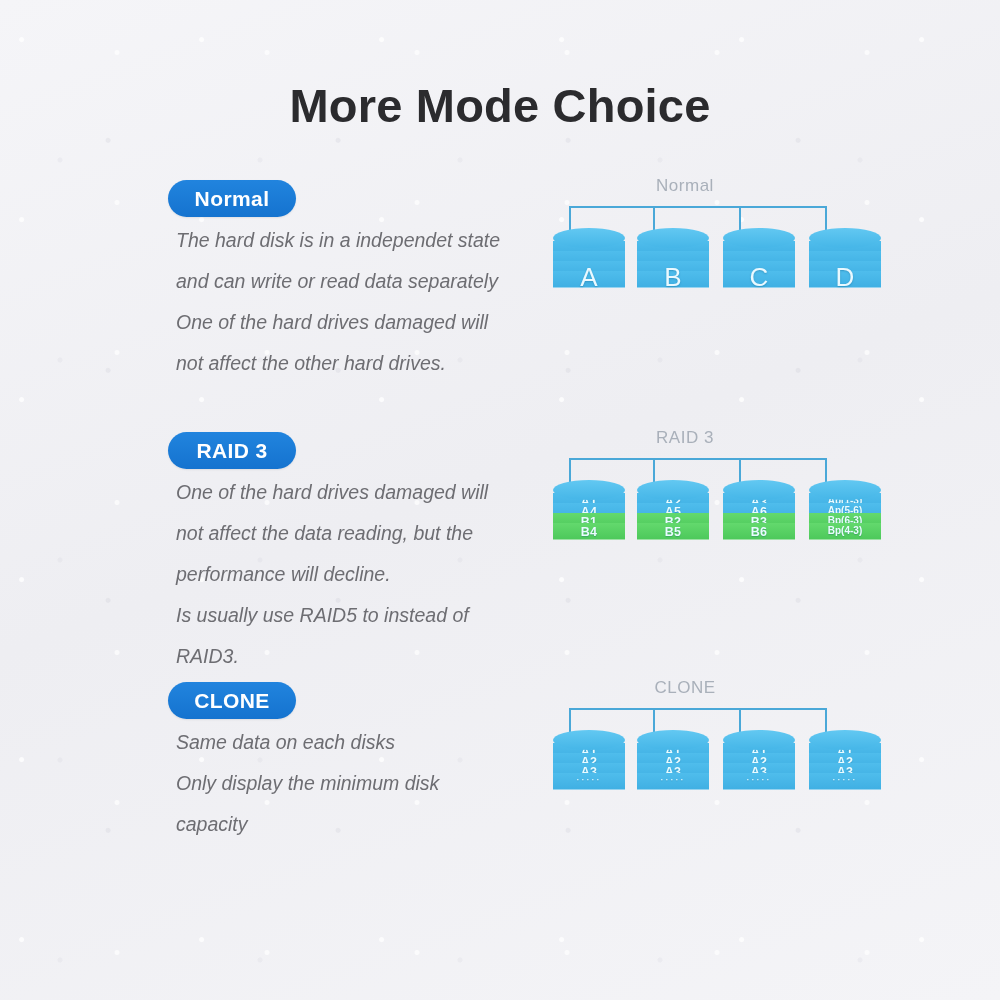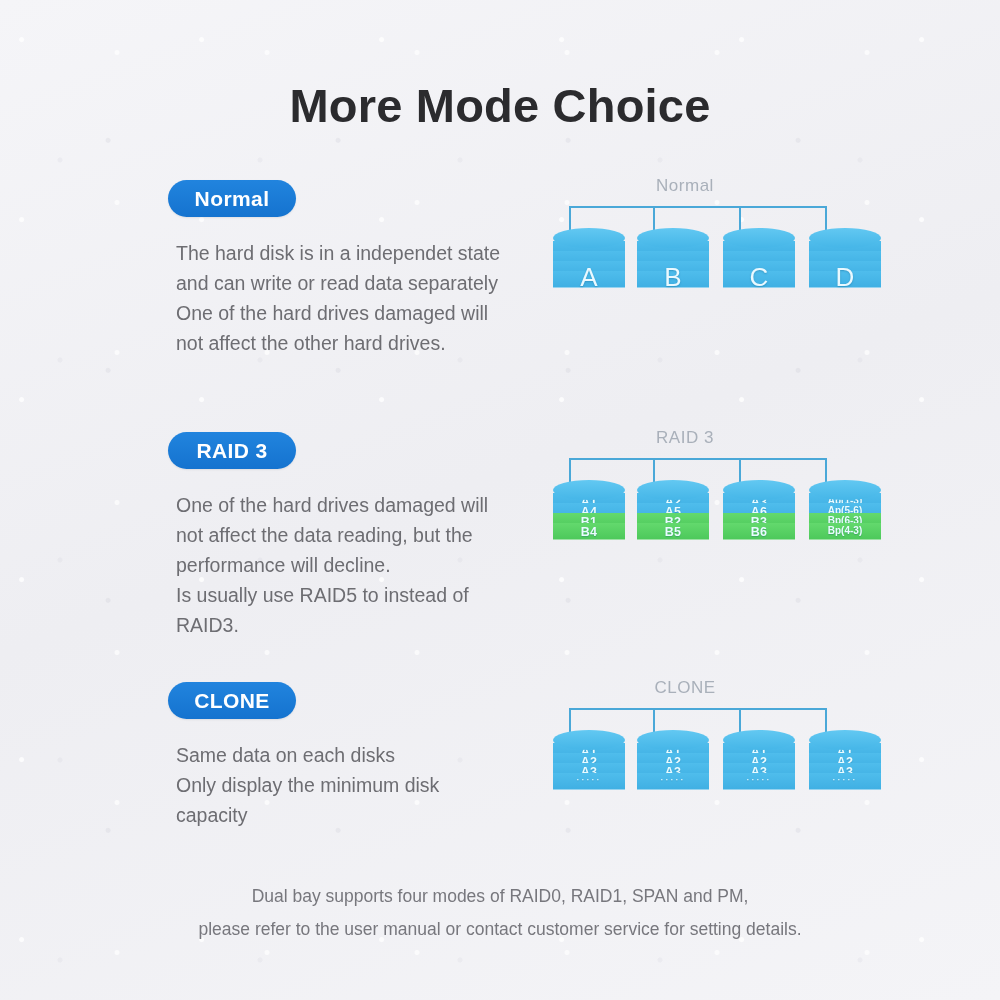--- a/index.html
+++ b/index.html
@@ -64,26 +64,27 @@
     color: #ffffff;
     font-size: 21px;
     font-weight: bold;
     text-align: center;
     letter-spacing: 0.4px;
     box-shadow: 0 1px 2px rgba(0,0,0,0.08);
   }
   .desc {
     position: absolute;
     left: 176px;
-    top: 58px;
+    top: 40px;
     width: 350px;
     font-size: 19.5px;
-    line-height: 30px;
+    line-height: 41px;
     color: #6d6d72;
     white-space: pre-line;
+    font-style: italic;
   }
 
   
   .diagram { position: absolute; left: 525px; top: -4px; width: 360px; }
   .diagram-label {
     position: absolute;
     left: 0; top: 0;
     width: 320px;
     text-align: center;
     font-size: 17px;
@@ -398,15 +399,13 @@
               <div class="blabel">A3</div>
             </div>
             <div class="band">
               <div class="blabel dots">·····</div>
             </div>
           </div>
         </div>
     </div>
   </div>
 
-  <div class="footer">Dual bay supports four modes of RAID0, RAID1, SPAN and PM,
-please refer to the user manual or contact customer service for setting details.</div>
 </div>
 
 </body></html>

